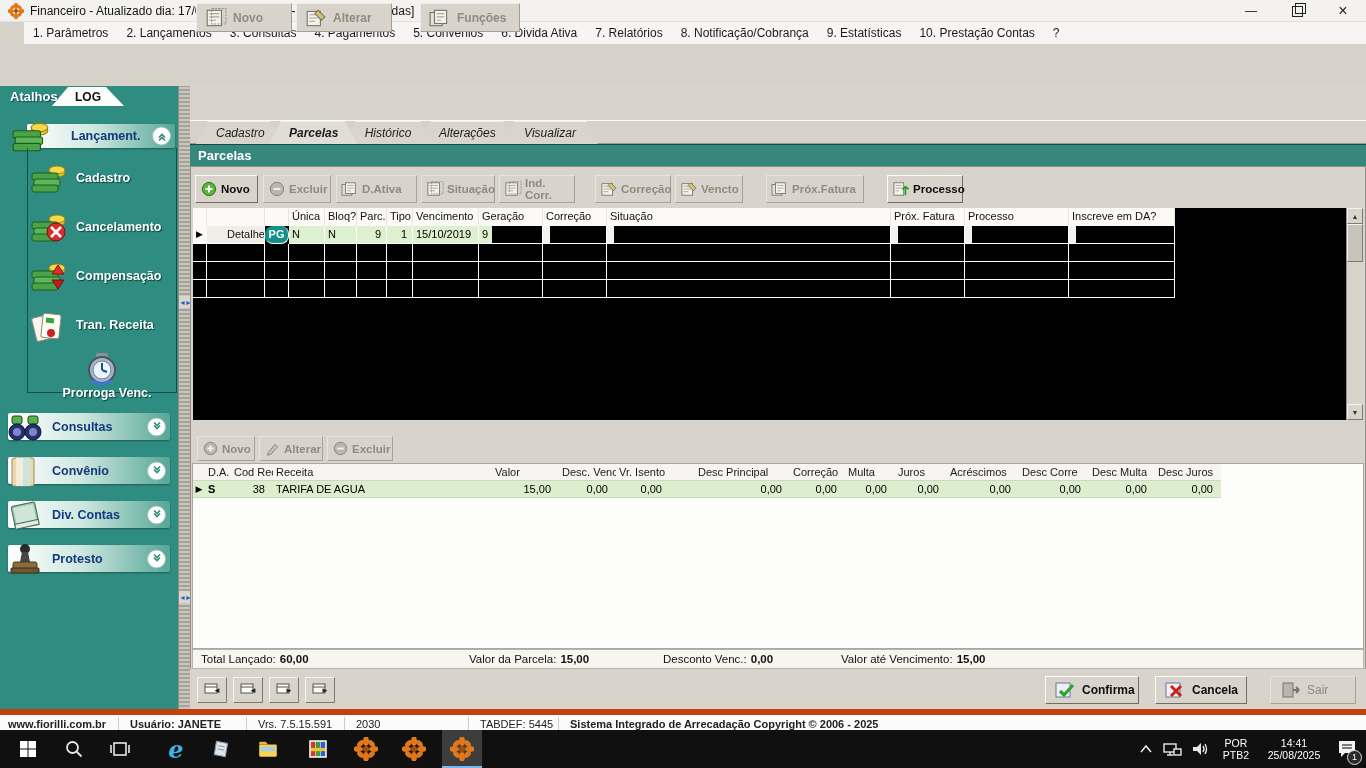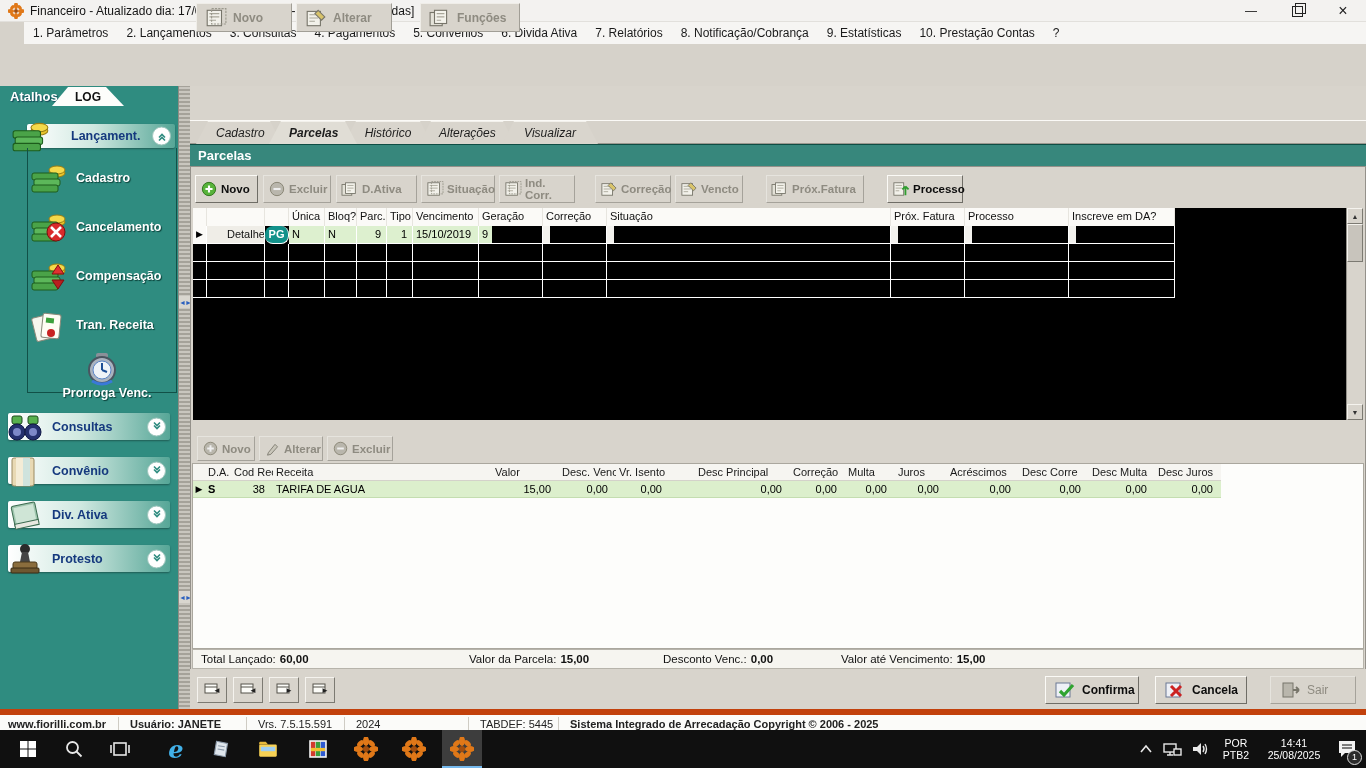--- a/index.html
+++ b/index.html
@@ -452,21 +452,21 @@
       <span class="chev-circle">
           <svg width="12" height="12">
             <use href="#sym-chevdown"></use>
           </svg>
         </span>
     </div>
     <div class="grp-bar" style="left:8px;top:415px;width:162px;height:27px;">
       <div class="grp-icon" style="left:-2px;width:38px;height:34px;"><svg class="ic-img">
             <use href="#sym-book"></use>
           </svg></div>
-      <span class="lbl">Div. Ativa</span>
+      <span class="lbl">Div. Contas</span>
       <span class="chev-circle">
           <svg width="12" height="12">
             <use href="#sym-chevdown"></use>
           </svg>
         </span>
     </div>
     <div class="grp-bar" style="left:8px;top:459px;width:162px;height:27px;">
       <div class="grp-icon" style="left:-2px;width:38px;height:34px;"><svg class="ic-img">
             <use href="#sym-stamp"></use>
           </svg></div>
@@ -777,21 +777,21 @@
     <span>Sair</span>
   </div>
 
   <div class="abs statusbar">
     <span class="st bold" style="left:8px;">www.fiorilli.com.br</span>
     <span class="stdiv" style="left:118px;"></span>
     <span class="st bold" style="left:130px;">Usuário: JANETE</span>
     <span class="stdiv" style="left:246px;"></span>
     <span class="st" style="left:258px;">Vrs. 7.5.15.591</span>
     <span class="stdiv" style="left:344px;"></span>
-    <span class="st" style="left:356px;">2024</span>
+    <span class="st" style="left:356px;">2030</span>
     <span class="stdiv" style="left:468px;"></span>
     <span class="st" style="left:480px;">TABDEF: 5445</span>
     <span class="stdiv" style="left:558px;"></span>
     <span class="st bold" style="left:570px;">Sistema Integrado de Arrecadação Copyright © 2006 - 2025</span>
   </div>
 
   <div class="abs taskbar">
     <div class="tbicon" style="left:8px;">
         <svg width="20" height="20">
           <use href="#sym-win"></use>

